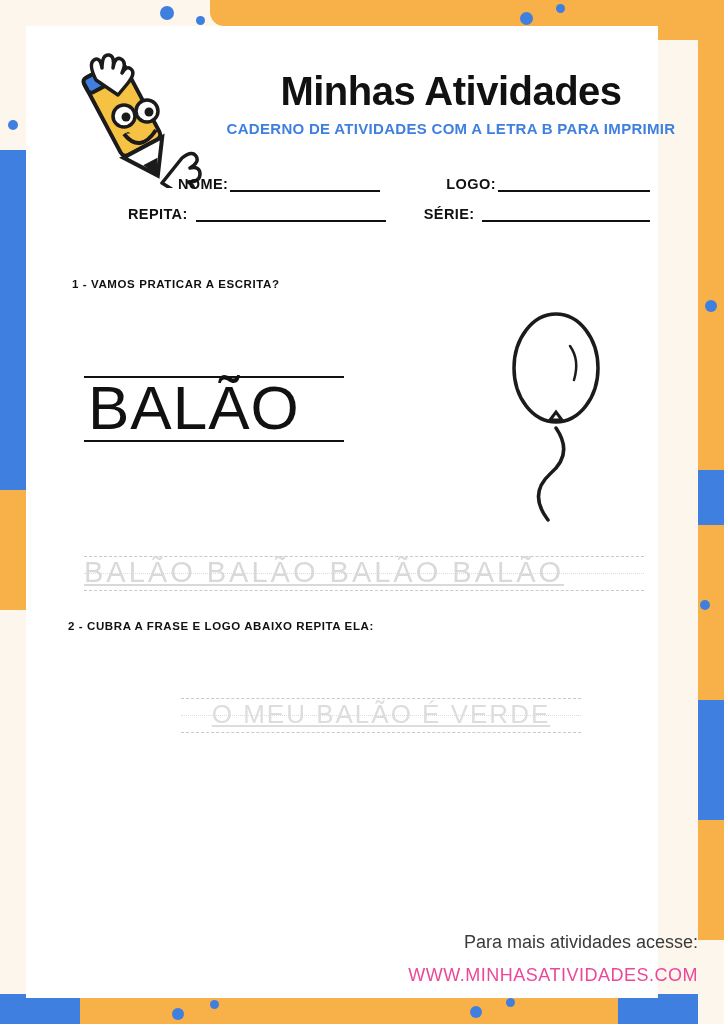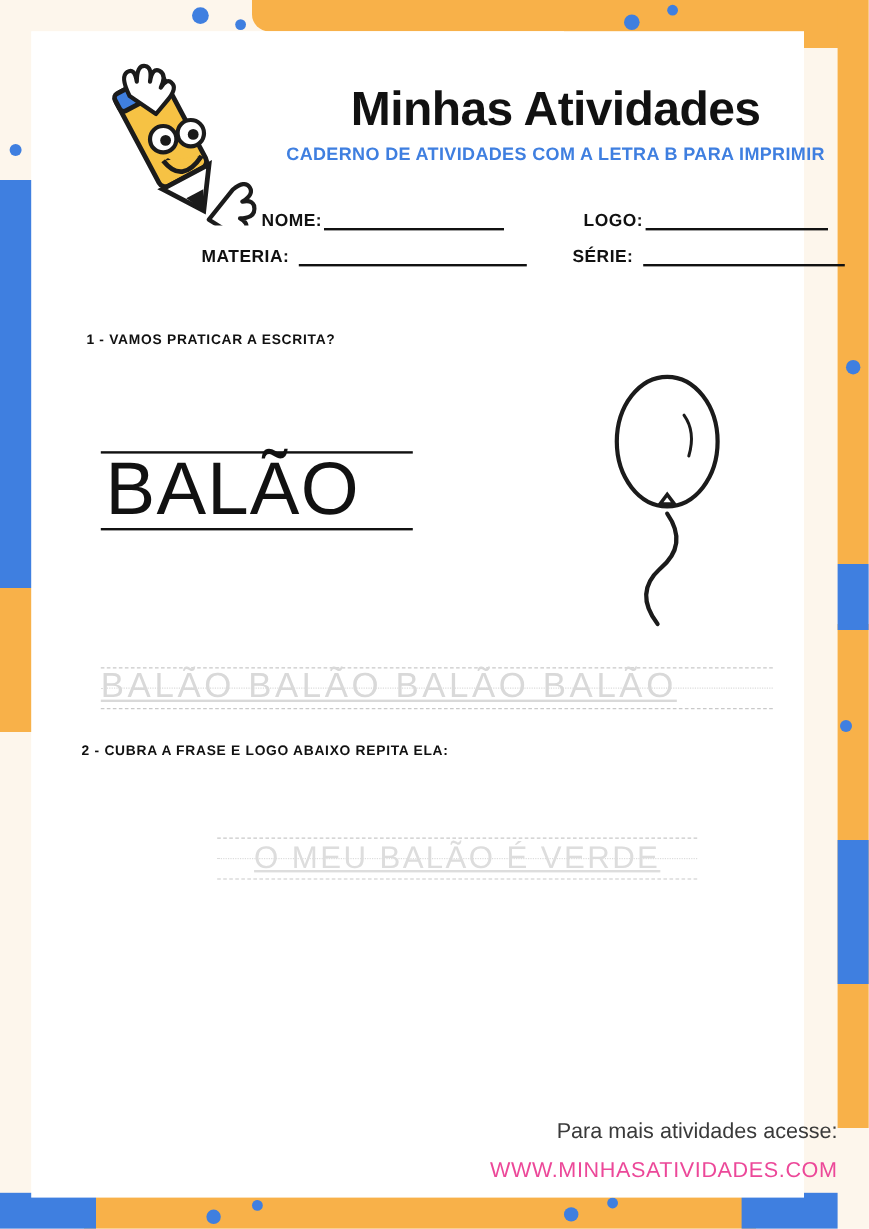--- a/index.html
+++ b/index.html
@@ -78,21 +78,20 @@
     border-radius: 50%;
     background: #3f7fe0;
   }
 
   
   #sheet {
     position: absolute;
     left: 26px; top: 26px;
     width: 632px; height: 972px;
     background: #ffffff;
-    padding-left: 12px;
   }
 
   
   .header {
     position: relative;
     height: 150px;
   }
   .mascot {
     position: absolute;
     left: 28px; top: 12px;
@@ -125,21 +124,20 @@
   .fields {
     position: absolute;
     left: 0; top: 150px;
     width: 672px;
   }
   .field-row {
     display: flex;
     align-items: flex-end;
     margin-bottom: 14px;
     padding: 0 24px;
-    margin-left: 40px;
   }
   .field {
     display: flex;
     align-items: flex-end;
     font-size: 14.5px;
     font-weight: bold;
     color: #111;
     letter-spacing: 0.4px;
   }
   .field .line {
@@ -322,21 +320,21 @@
           <span>NOME:</span>
           <span class="line"></span>
         </div>
         <div class="field f-turma">
           <span>LOGO:</span>
           <span class="line"></span>
         </div>
       </div>
       <div class="field-row">
         <div class="field f-materia">
-          <span>MATERIA:</span>
+          <span>REPITA:</span>
           <span class="line"></span>
         </div>
         <div class="field f-serie">
           <span>SÉRIE:</span>
           <span class="line"></span>
         </div>
       </div>
     </div>
 
     <div class="ex-label" id="ex1-label">1 - VAMOS PRATICAR A ESCRITA?</div>

